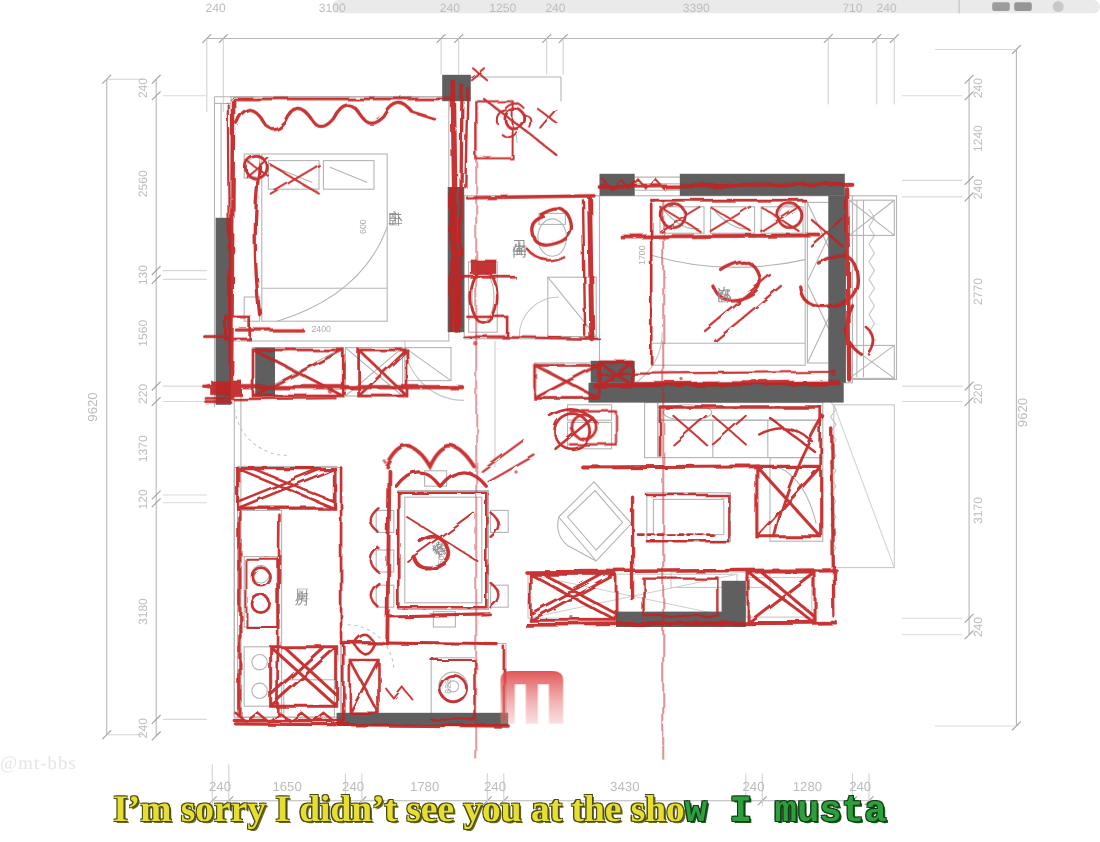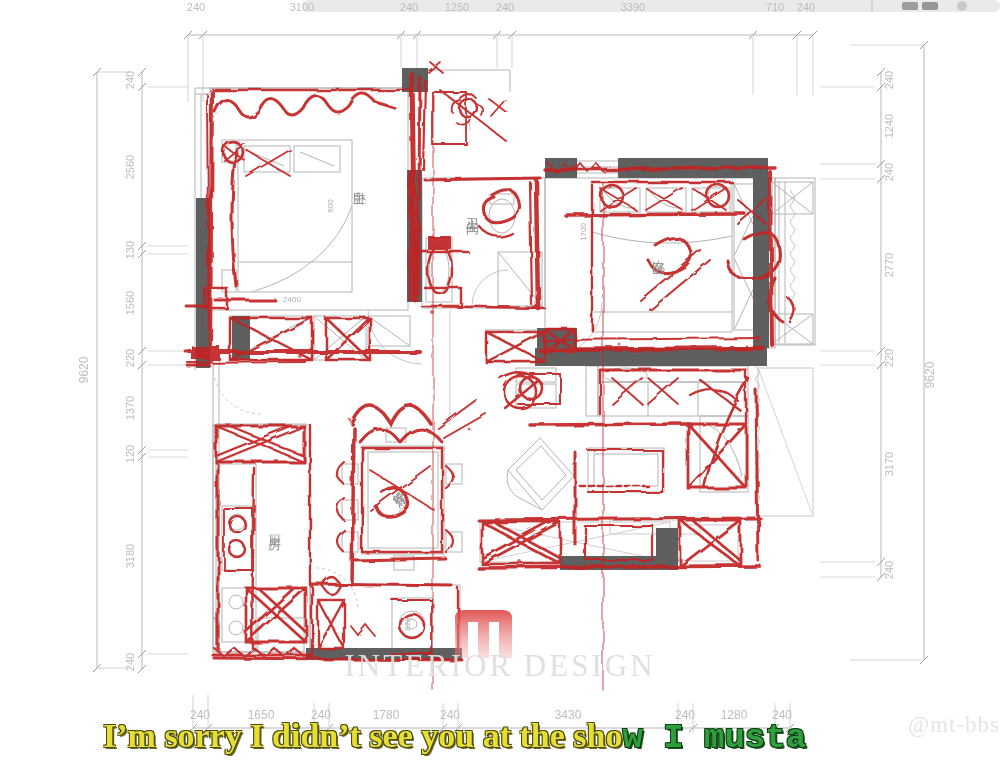--- a/index.html
+++ b/index.html
@@ -7,22 +7,22 @@
          font-family:"Liberation Sans","DejaVu Sans",sans-serif;}
   svg{position:absolute;left:0;top:0;}
   .dimtxt{fill:#bdbdbd;font-size:11px;font-family:"Liberation Sans","DejaVu Sans",sans-serif;}
   .dimtxt.big{font-size:12px;}
   .tinydim{fill:#adadad;font-size:8px;font-family:"Liberation Sans","DejaVu Sans",sans-serif;}
   .room-label{position:absolute;color:#8f8f8f;font-size:13px;letter-spacing:2px;
       writing-mode:vertical-rl;text-orientation:upright;line-height:1;}
   .wm-title{position:absolute;left:0;top:648px;width:1000px;text-align:center;
       font-family:"Liberation Serif","DejaVu Serif",serif;font-size:31px;letter-spacing:3px;
       color:rgba(222,222,222,0.95);}
-  .wm-handle{position:absolute;left:0;top:712px;width:1000px;text-align:right;
-      font-family:"Liberation Serif","DejaVu Serif",serif;font-size:23px;letter-spacing:1px;
+  .wm-handle{position:absolute;left:0;top:684px;width:1000px;text-align:left;
+      font-family:"Liberation Serif","DejaVu Serif",serif;font-size:17px;letter-spacing:1px;
       color:rgba(228,228,228,0.95);}
   #subtitle{position:absolute;left:103px;top:717px;width:1200px;white-space:nowrap;
       font-family:"Liberation Mono","DejaVu Sans Mono",monospace;font-weight:bold;font-size:34px;}
   .sub-sung{color:#e6de33;text-shadow:1px 1px 0 #4a4a12,-1px -1px 0 #4a4a12,1px -1px 0 #4a4a12,-1px 1px 0 #4a4a12,2px 2px 0 #6b6b20;font-family:Liberation Serif, serif;}
   .sub-up{color:#2f9e3c;text-shadow:1px 1px 0 #113d16,-1px -1px 0 #113d16,1px -1px 0 #113d16,-1px 1px 0 #113d16,2px 2px 0 #1c5a22;}
 </style>
 </head>
 <body>
 
 <div id="stage">
@@ -519,18 +519,17 @@
     <path d="M455,658 V618 Q455,610 464,610 H502 Q512,610 512,618 V658 H499 V622 H489 V658 H478 V622 H468 V658 Z" fill="url(#wmgrad)"></path>
   </g>
 </svg>
 
 <div class="room-label" style="left:353px;top:180px;">主卧</div>
 <div class="room-label" style="left:466px;top:207px;">卫生间</div>
 <div class="room-label" style="left:652px;top:250px;">次卧</div>
 <div class="room-label" style="left:268px;top:524px;">厨房</div>
 <div class="room-label" style="left:382px;top:486px;transform:rotate(-45deg);">餐厅</div>
 
-<div class="wm-title">INTERIOR DESIGN</div>
 <div class="wm-handle">@mt-bbs</div>
 
 <div id="subtitle"><span class="sub-sung">I’m sorry I didn’t see you at the sho</span><span class="sub-up">w I musta</span></div>
 
 </div>
 
 </body></html>

